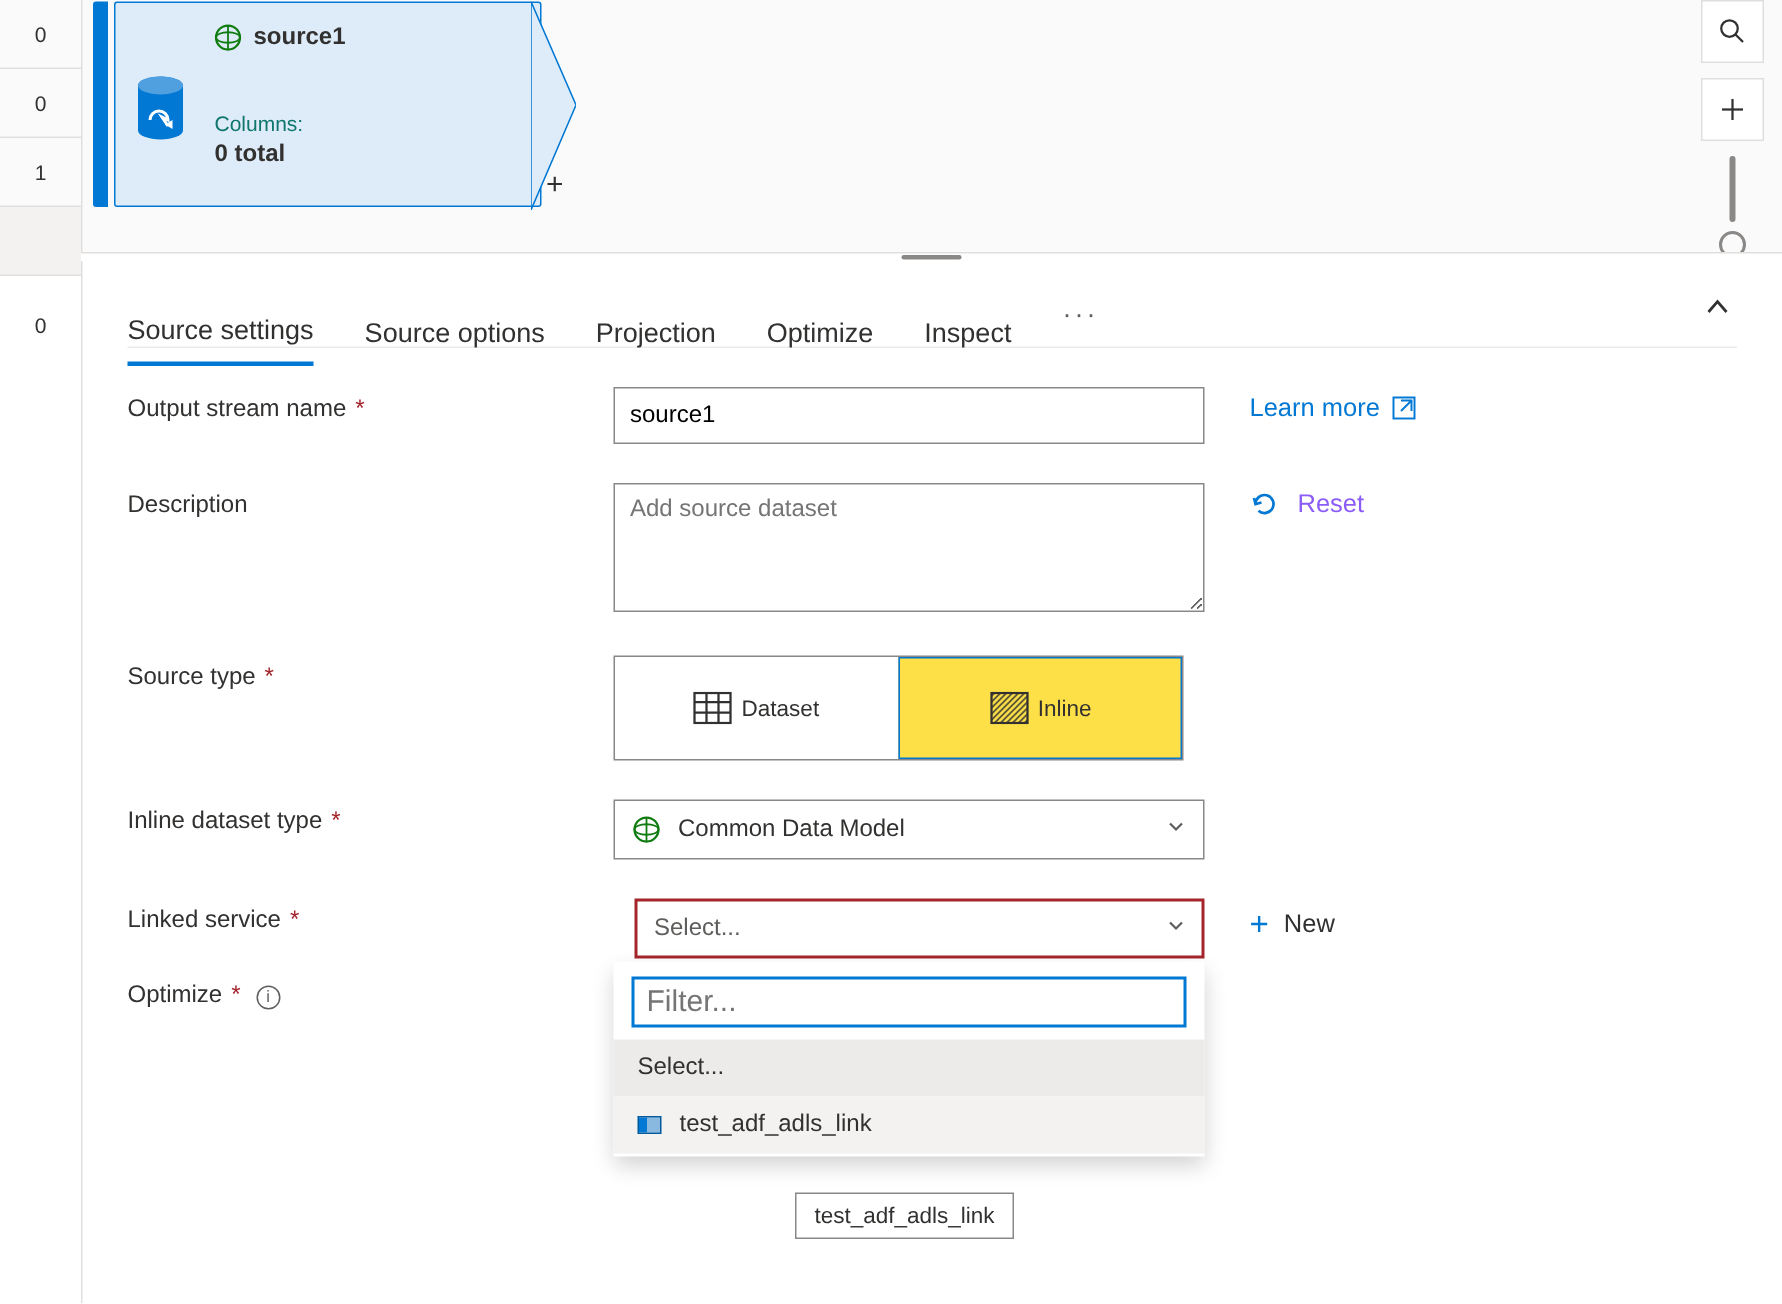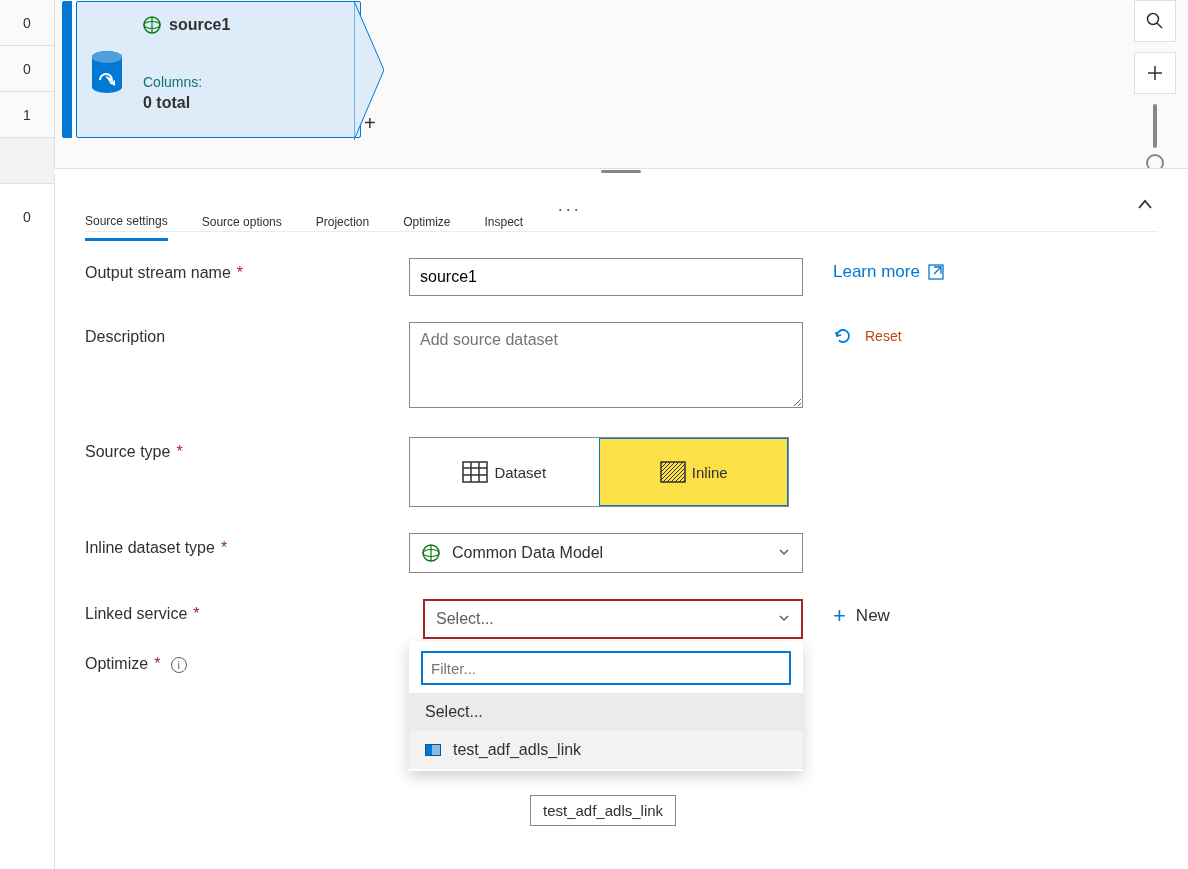--- a/index.html
+++ b/index.html
@@ -29,21 +29,21 @@
   .right-tools { position:absolute; right:12px; top:0; display:flex; flex-direction:column; align-items:center; gap:10px; }
   .tool-btn { width:42px; height:42px; background:#fff; border:1px solid #e1dfdd; display:flex; align-items:center; justify-content:center; cursor:pointer; }
   .tool-line { width:4px; height:44px; background:#8a8886; border-radius:2px; }
   .tool-circle { width:18px; height:18px; border:2px solid #8a8886; border-radius:50%; margin-top:-4px;}
 
   .splitter { position:absolute; left:54px; right:0; top:168px; height:6px; background:#fff; border-top:1px solid #e1dfdd; display:flex; justify-content:center; }
   .splitter .grip { width:40px; height:3px; background:#8a8886; border-radius:2px; margin-top:1px;}
 
   .panel { position:absolute; left:54px; right:0; top:174px; bottom:0; background:#fff; border-left:1px solid #e1dfdd; padding: 14px 30px 20px 30px; overflow:visible;}
   .tabs { display:flex; align-items:center; gap:34px; border-bottom:1px solid #edebe9; height:44px; position:relative;}
-  .tab { font-size:12px; color:#323130; padding-bottom:10px; cursor:pointer;margin-top:35px; }
+  .tab { font-size:18px; color:#323130; padding-bottom:10px; cursor:pointer;margin-top:35px; }
   .tab.active { color:#323130; border-bottom:3px solid #0078d4; font-weight:400;}
   .tab-more { font-size:18px; color:#605e5c; cursor:pointer; letter-spacing:2px;}
   .collapse-chevron { position:absolute; right:4px; top:8px; cursor:pointer;}
 
   .form { margin-top: 26px; }
   .row { display:flex; align-items:flex-start; margin-bottom:26px; }
   .label { width: 324px; font-size:16px; color:#323130; padding-top:6px;}
   .req { color:#a4262c; margin-left:6px; }
   .field { width: 394px; }
   .side  { margin-left: 30px; display:flex; align-items:center; gap:10px; padding-top:4px;}
@@ -57,27 +57,27 @@
   .toggle-opt.selected { background:#fde047; outline:1px solid #0078d4; outline-offset:-1px;}
 
   .select { width:100%; height:40px; border:1px solid #8a8886; display:flex; align-items:center; padding:0 12px; gap:12px; font-size:16px; cursor:pointer; position:relative; background:#fff;}
   .select .chev { margin-left:auto; color:#605e5c;}
   .select.error { border:1px solid #a4262c; box-shadow: inset 0 0 0 1px #a4262c;}
 
   .link { color:#0078d4; font-size:17px; text-decoration:none; display:flex; align-items:center; gap:8px; cursor:pointer;}
   .plus-new { color:#0078d4; font-size:22px; font-weight:300;}
   .new-text { color:#323130; font-size:17px;}
 
-  .reset-btn { display:flex; align-items:center; gap:12px; cursor:pointer; color:#c2410c; font-size:14px;}
+  .reset-btn { display:flex; align-items:center; gap:12px; cursor:pointer; color:#8b5cf6; font-size:17px;}
 
   .info-icon { display:inline-flex; width:16px; height:16px; border:1px solid #605e5c; border-radius:50%; align-items:center; justify-content:center; font-size:11px; color:#605e5c; margin-left:6px;}
 
   .dropdown-pop { position:absolute; width:394px; background:#fff; box-shadow:0 6px 14px rgba(0,0,0,0.18); z-index:10; padding-bottom:2px;}
   .dropdown-pop .filter-wrap { padding:10px 12px 8px 12px;}
-  .dropdown-pop input.filter { width:100%; height:34px; border:2px solid #0078d4; padding:0 8px; font-size:15px; font-family:inherit;}
+  .dropdown-pop input.filter { width:100%; height:34px; border:2px solid #0078d4; padding:0 8px; font-size:20px; font-family:inherit;}
   .dd-item { padding:10px 16px; font-size:16px; cursor:pointer; display:flex; align-items:center; gap:12px;}
   .dd-item.sel { background:#edebe9;}
   .dd-item.hover { background:#f3f2f1;}
   .ds-icon { width:16px; height:12px; background: linear-gradient(to right,#0078d4 0 40%, #8ab9e0 40% 100%); border:1px solid #005a9e; display:inline-block;}
 
   .tooltip { position:absolute; left:530px; top:795px; background:#fff; border:1px solid #8a8886; padding:6px 12px; font-size:15px;}
 
 </style>
 </head>
 <body>

